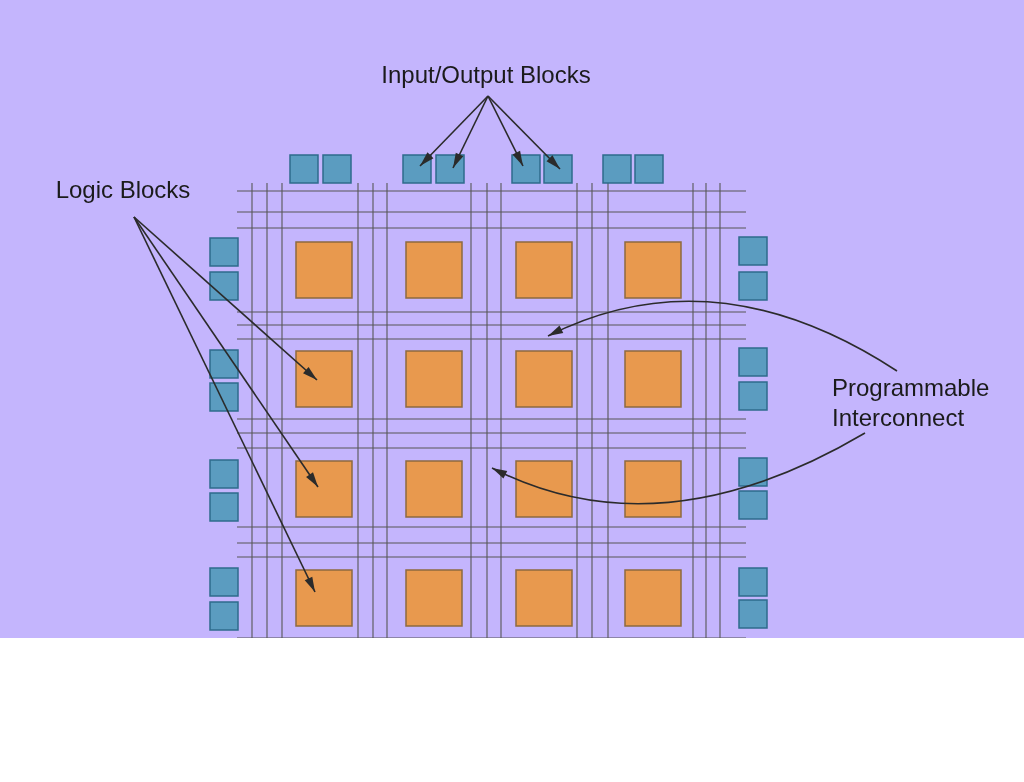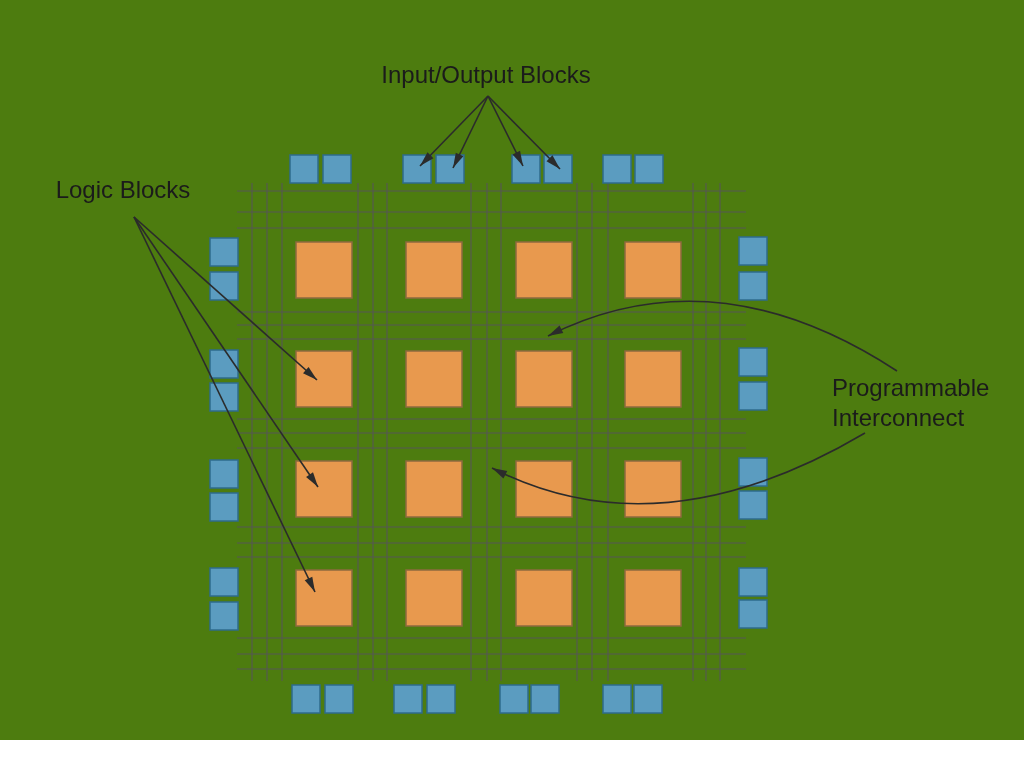--- a/index.html
+++ b/index.html
@@ -3,22 +3,22 @@
 <meta charset="utf-8">
 <style>
   html, body {
     margin: 0;
     padding: 0;
     background: #ffffff;
   }
   .stage {
     position: relative;
     width: 1024px;
-    height: 740px;
-    background: #4d7c0f;
+    height: 638px;
+    background: #c4b5fd;
     overflow: hidden;
     font-family: "Liberation Sans", sans-serif;
     text-align: center;
   }
   svg.diagram {
     position: absolute;
     left: 0;
     top: 0;
     display: block;
   }

